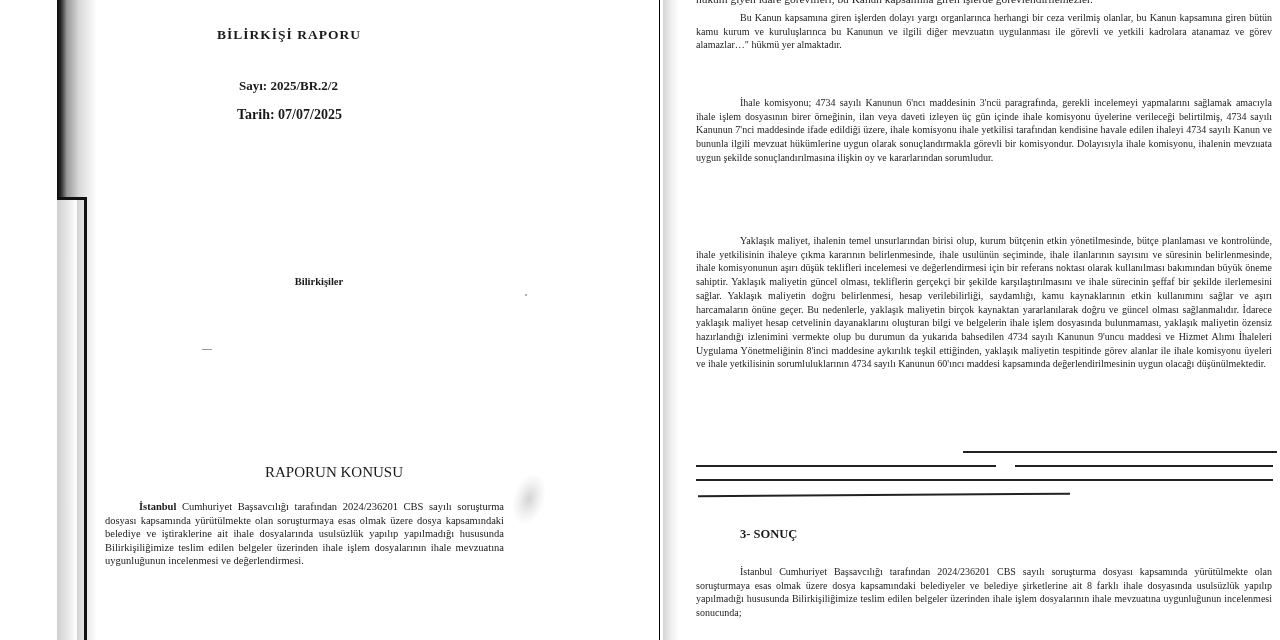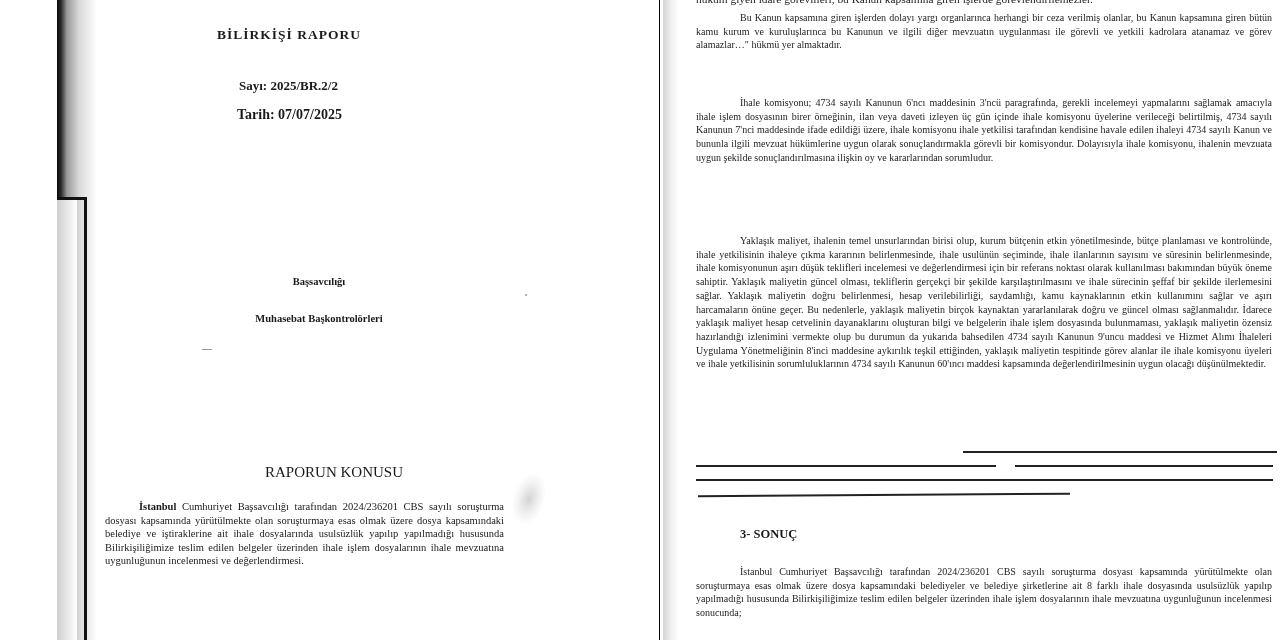--- a/index.html
+++ b/index.html
@@ -84,22 +84,21 @@
 <div id="page1" class="page">
   <div class="scan-shadow"></div>
   <div class="scan-shadow-lower"></div>
   <div class="bracket-top"></div>
   <div class="bracket-vert"></div>
 
   <div class="p1-title">BİLİRKİŞİ RAPORU</div>
   <div class="p1-sayi">Sayı: 2025/BR.2/2</div>
   <div class="p1-tarih">Tarih: 07/07/2025</div>
 
-  <div class="p1-center" style="top:276px;">Başsavcılığı</div>
-  <div class="p1-center" style="top:313px;">Muhasebat Başkontrolörleri</div>
+  <div class="p1-center" style="top:276px;">Bilirkişiler</div>
   <div class="p1-dash"></div>
 
   <div class="p1-konu">RAPORUN KONUSU</div>
   <div class="p1-body">
     <span style="display:inline-block;width:34px;"></span><span class="b">İstanbul</span><span> Cumhuriyet Başsavcılığı tarafından 2024/236201 CBS sayılı soruşturma dosyası kapsamında yürütülmekte olan soruşturmaya esas olmak üzere dosya kapsamındaki belediye ve iştiraklerine ait ihale dosyalarında usulsüzlük yapılıp yapılmadığı hususunda Bilirkişiliğimize teslim edilen belgeler üzerinden ihale işlem dosyalarının ihale mevzuatına uygunluğunun incelenmesi ve değerlendirmesi.</span>
   </div>
   <div class="smudge"></div>
   <div class="speck" style="left:516px;top:294px;"></div>
 </div>
 

